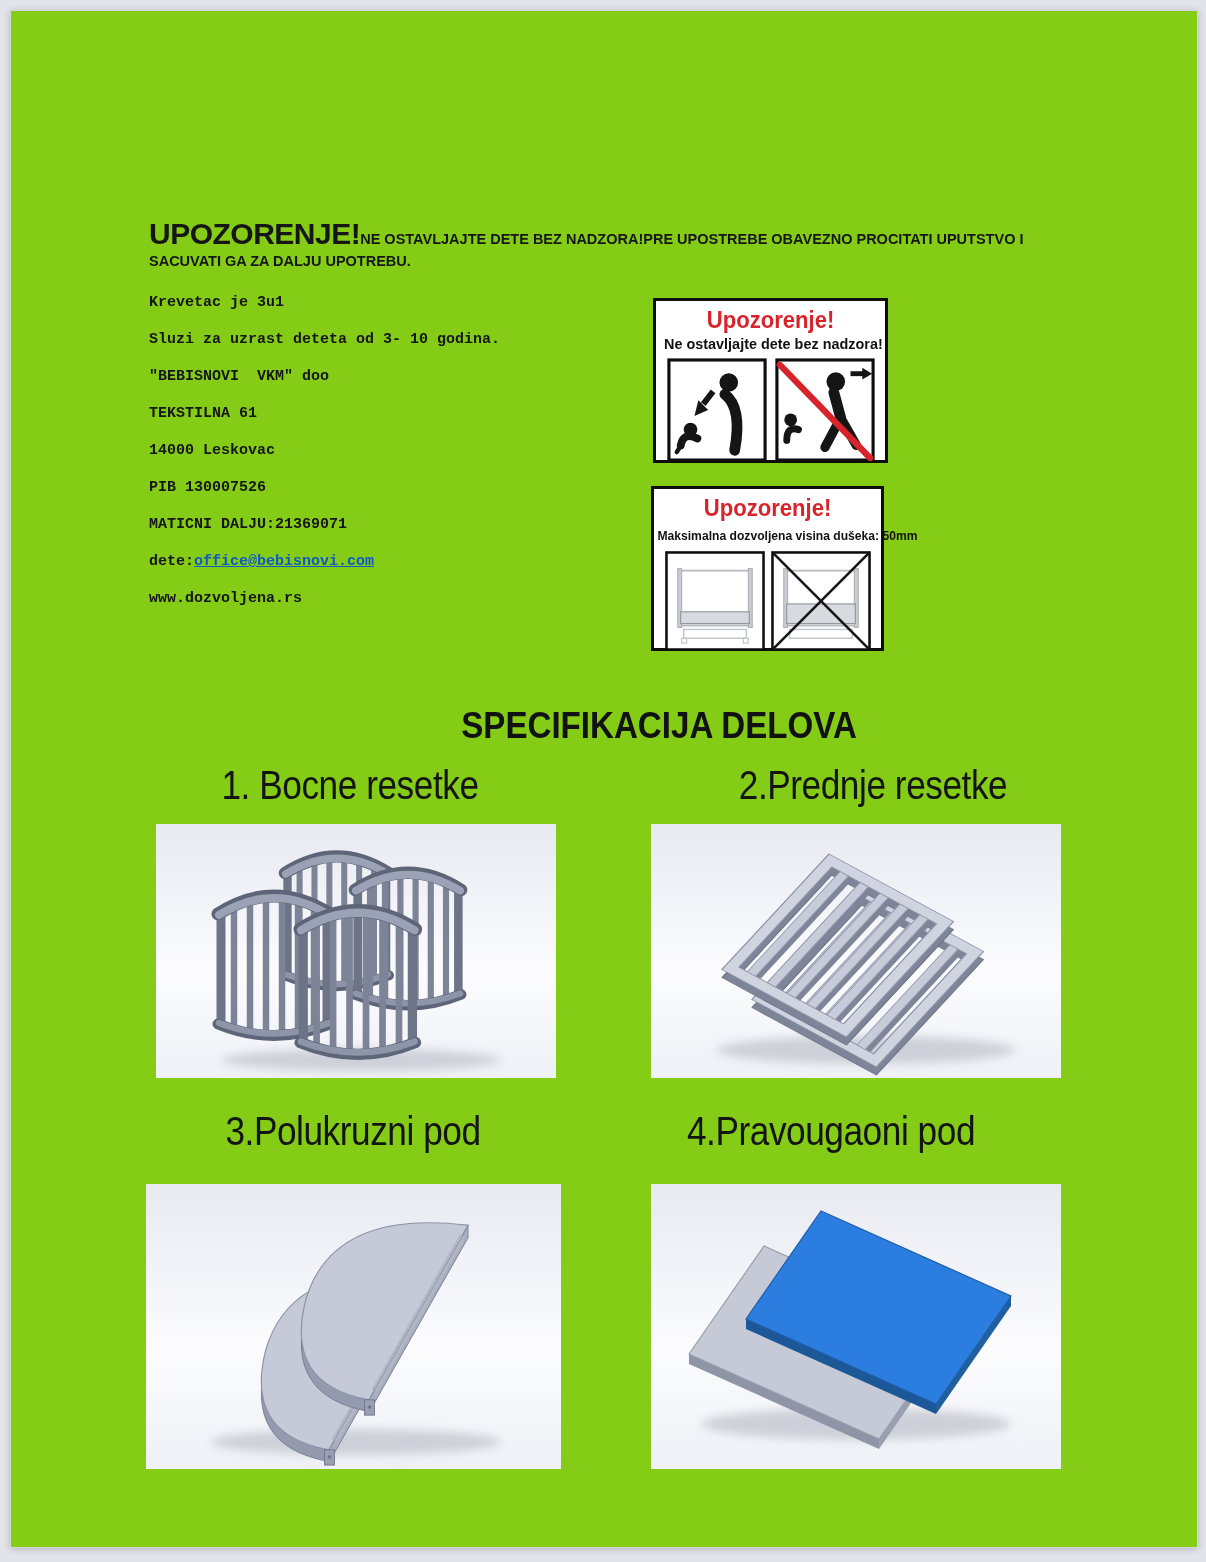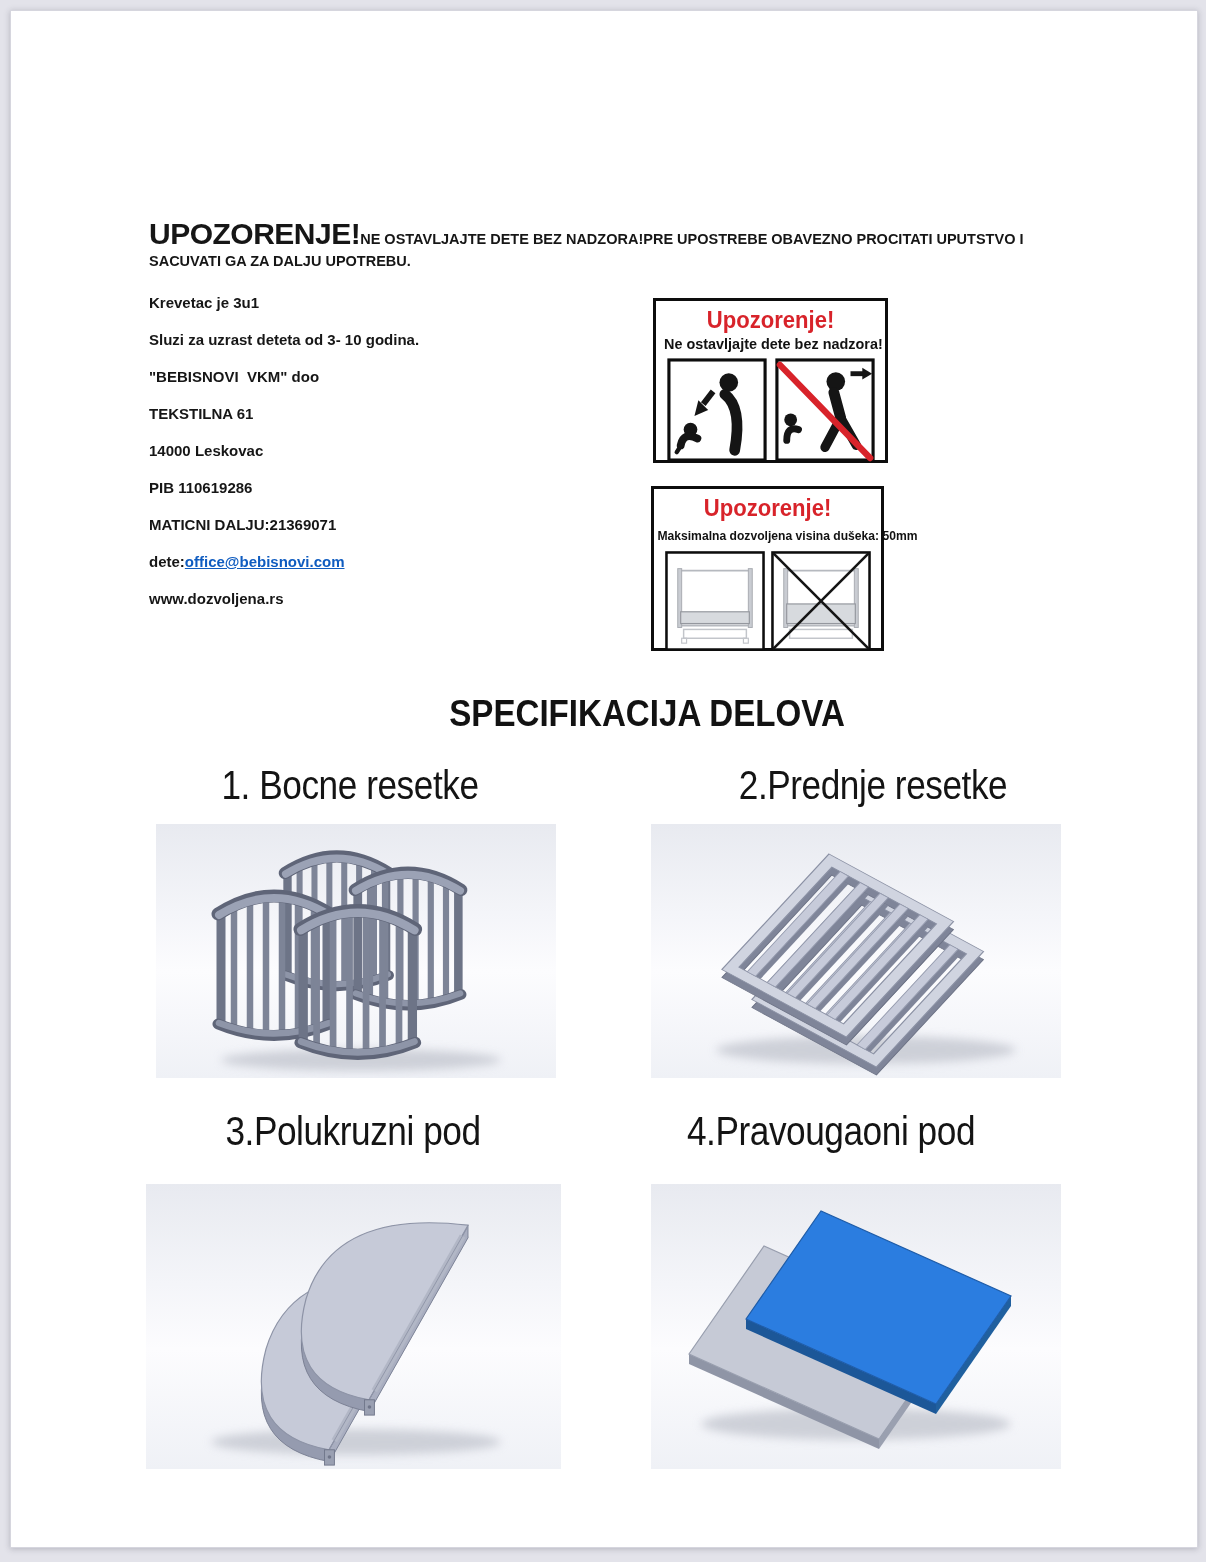--- a/index.html
+++ b/index.html
@@ -1,38 +1,38 @@
 <!DOCTYPE html>
 <html style="--warning-red: #d8232a; --link-blue: #0f5cc0; --panel-blue: #2b7de0; --cad-gray: #7d8497;"><head>
 <meta charset="utf-8">
 <style>
   html,body{margin:0;padding:0;background:#e3e3ea;width:1206px;height:1562px;overflow:hidden;
             font-family:"Liberation Sans",sans-serif;}
-  .page{position:absolute;left:10px;top:10px;width:1186px;height:1536px;background:#ffffff;
+  .page{position:absolute;left:10px;top:10px;width:1186px;height:1536px;background:#84cc16;
         border:1px solid #d6d6de;box-shadow:0 1px 6px rgba(40,40,60,.25);}
   
   .hdr{position:absolute;left:138px;top:212px;width:918px;margin:0;line-height:21px;color:#161616;}
   .hdr-big{font-size:30px;font-weight:bold;letter-spacing:-.5px;}
   .hdr-small{font-size:14.5px;font-weight:bold;}
   
   .info{position:absolute;left:138px;top:284px;color:#161616;font-size:15px;font-weight:bold;}
-  .info .line{margin:0 0 21px 0;line-height:16px;white-space:pre-wrap;}
+  .info .line{margin:0 0 21px 0;line-height:16px;white-space:pre-wrap;font-family:Liberation Mono, monospace;}
   .email-link{color:var(--link-blue,#0f5cc0);text-decoration:underline;cursor:pointer;}
   
   .sign{position:absolute;background:#fff;border:3px solid #0d0d0d;text-align:center;}
   .sign1{left:642px;top:287px;width:229px;height:159px;}
   .sign2{left:640px;top:475px;width:227px;height:159px;}
   .sign-title{display:block;margin-top:6px;font-size:23px;font-weight:bold;color:var(--warning-red,#d8232a);
               transform:scaleX(.96);}
   .s1-sub{display:block;margin-top:1px;font-size:15.5px;font-weight:bold;color:#121212;transform:scaleX(.93);white-space:nowrap;}
   .s2-sub{display:block;margin-top:7px;font-size:12.5px;font-weight:bold;color:#121212;transform:scaleX(.97);white-space:nowrap;}
   .sign-row{display:flex;justify-content:center;gap:6px;margin-top:5px;}
   .sign2 .sign-row{margin-top:8px;}
   
-  .sec-title{position:absolute;left:178px;top:682px;width:916px;margin:0;text-align:center;
+  .sec-title{position:absolute;left:178px;top:682px;width:916px;margin:12px;text-align:center;
              font-size:36px;font-weight:bold;color:#121212;}
   .sec-title span{display:inline-block;transform:scaleX(.92);}
   .part-label{position:absolute;margin:0;font-size:40px;font-weight:400;color:#141414;white-space:nowrap;
               transform:translateX(-50%) scaleX(.88);letter-spacing:-.5px;}
   
   .tile{position:absolute;background:linear-gradient(180deg,#e8eaf0 0%,#f4f5f9 35%,#fcfcfe 58%,#eff1f6 100%);}
   .shadow{fill:#c7cad3;opacity:.85;}
   .picto-frame{fill:#ffffff;stroke:#0d0d0d;}
   .x-line{stroke:#141414;stroke-width:2.6;}
   .red-cross{stroke:var(--warning-red,#d8232a);}
@@ -47,21 +47,21 @@
 <div class="page">
 
   <p class="hdr"><span class="hdr-big">UPOZORENJE!</span><span class="hdr-small">NE OSTAVLJAJTE DETE BEZ NADZORA!PRE UPOSTREBE OBAVEZNO PROCITATI UPUTSTVO I SACUVATI GA ZA DALJU UPOTREBU.</span></p>
 
   <div class="info">
     <div class="line">Krevetac je 3u1</div>
     <div class="line">Sluzi za uzrast deteta od 3- 10 godina.</div>
     <div class="line">"BEBISNOVI  VKM" doo</div>
     <div class="line">TEKSTILNA 61</div>
     <div class="line">14000 Leskovac</div>
-    <div class="line">PIB 110619286</div>
+    <div class="line">PIB 130007526</div>
     <div class="line">MATICNI DALJU:21369071</div>
     <div class="line"><span>dete:</span><a class="email-link">office@bebisnovi.com</a></div>
     <div class="line">www.dozvoljena.rs</div>
   </div>
 
   <div class="sign sign1">
     <span class="sign-title">Upozorenje!</span>
     <span class="s1-sub">Ne ostavljajte dete bez nadzora!</span>
     <div class="sign-row">
       <svg width="102" height="104" viewBox="0 0 102 106">

